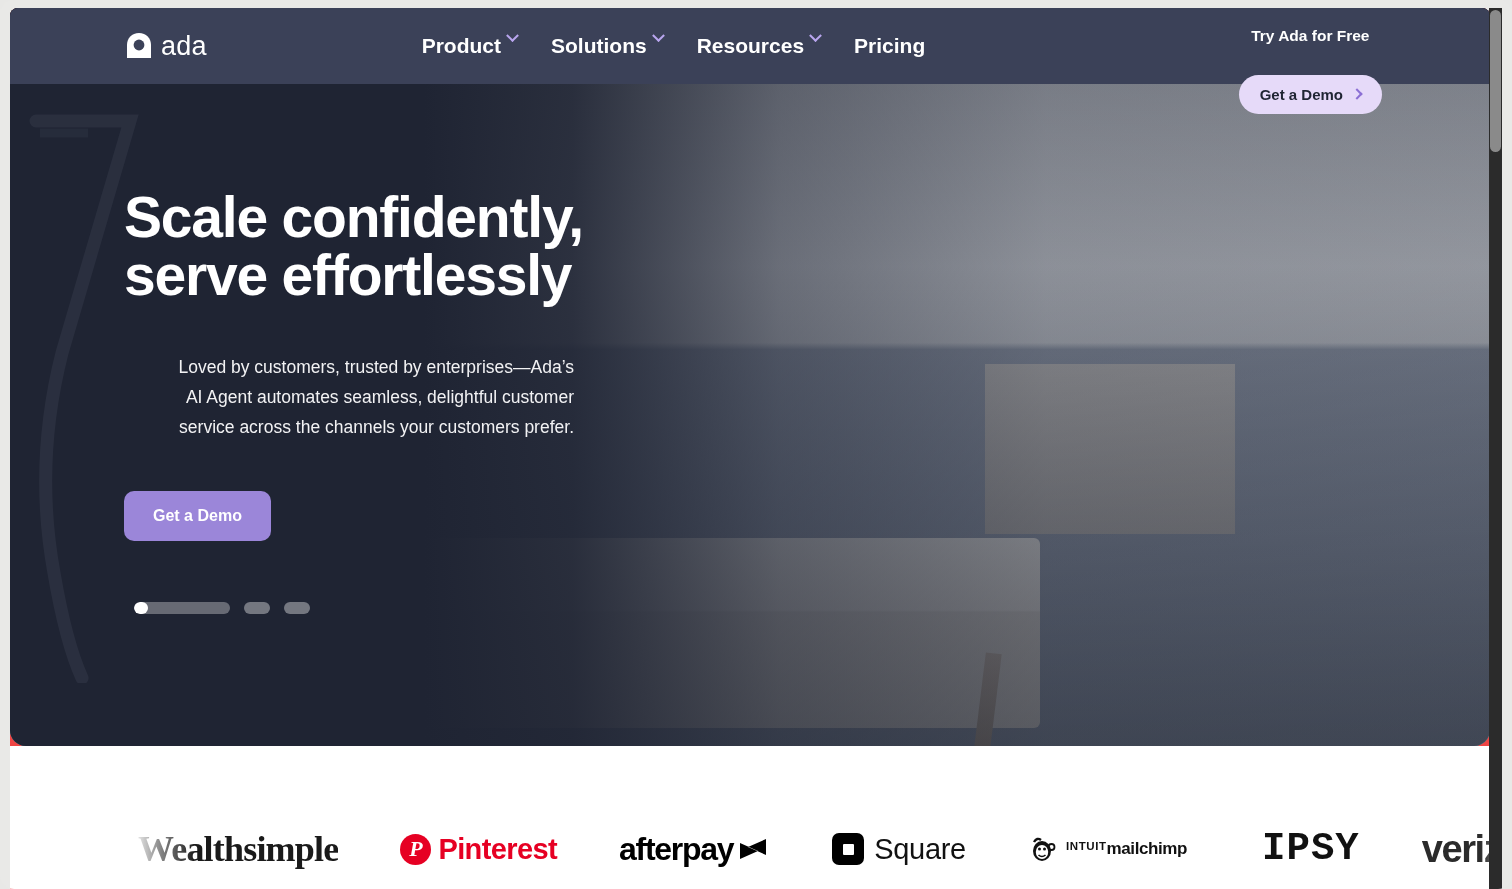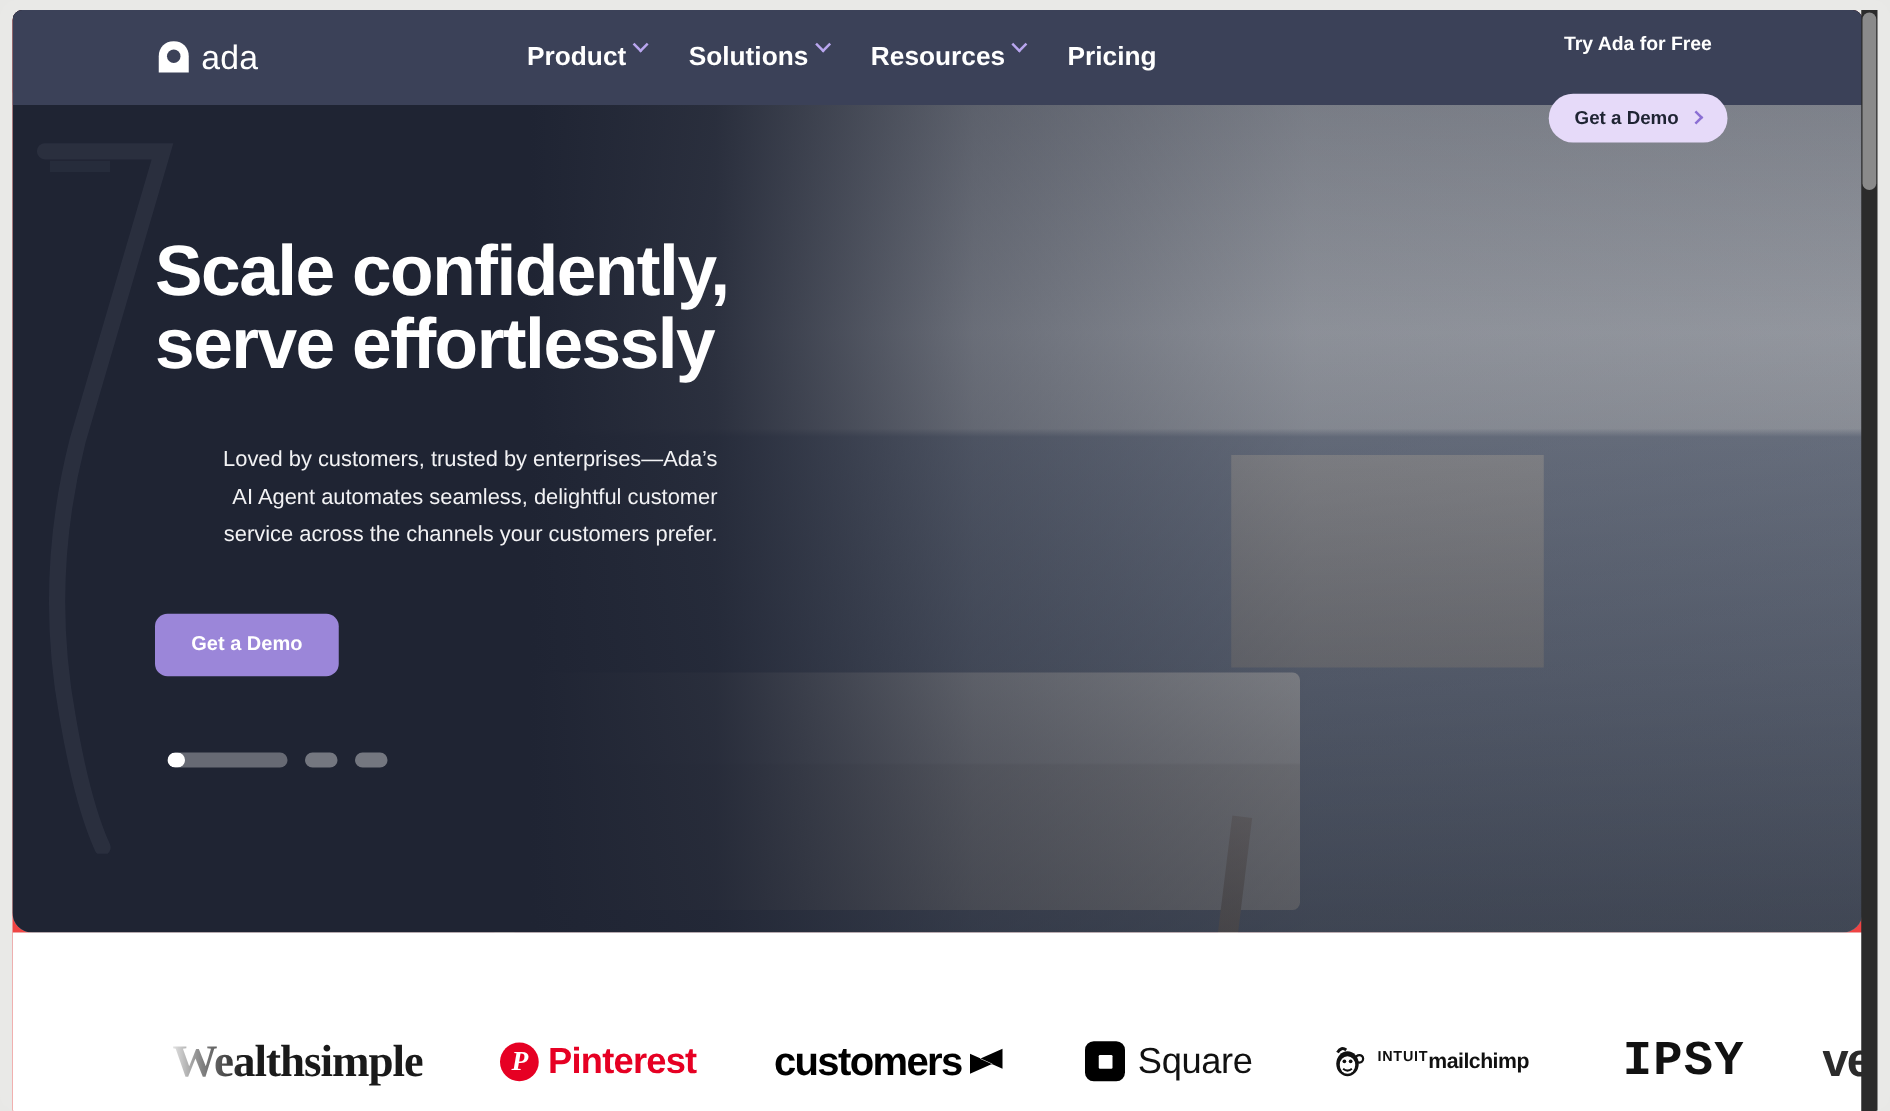--- a/index.html
+++ b/index.html
@@ -486,21 +486,21 @@
 
         <div class="brand">
           <div id="brand-pinterest">
             <span id="pinterest-mark">P</span>
             <span id="pinterest-text">Pinterest</span>
           </div>
         </div>
 
         <div class="brand">
           <div id="brand-afterpay">
-            <span id="afterpay-text">customers</span>
+            <span id="afterpay-text">afterpay</span>
             <svg width="34" height="26" viewBox="0 0 34 26">
               <path d="M30 3 L12 11 L30 19 Z M4 7 L22 15 L4 23 Z" fill="#000"></path>
             </svg>
           </div>
         </div>
 
         <div class="brand">
           <div id="brand-square">
             <span id="square-mark">
                 <i></i>

